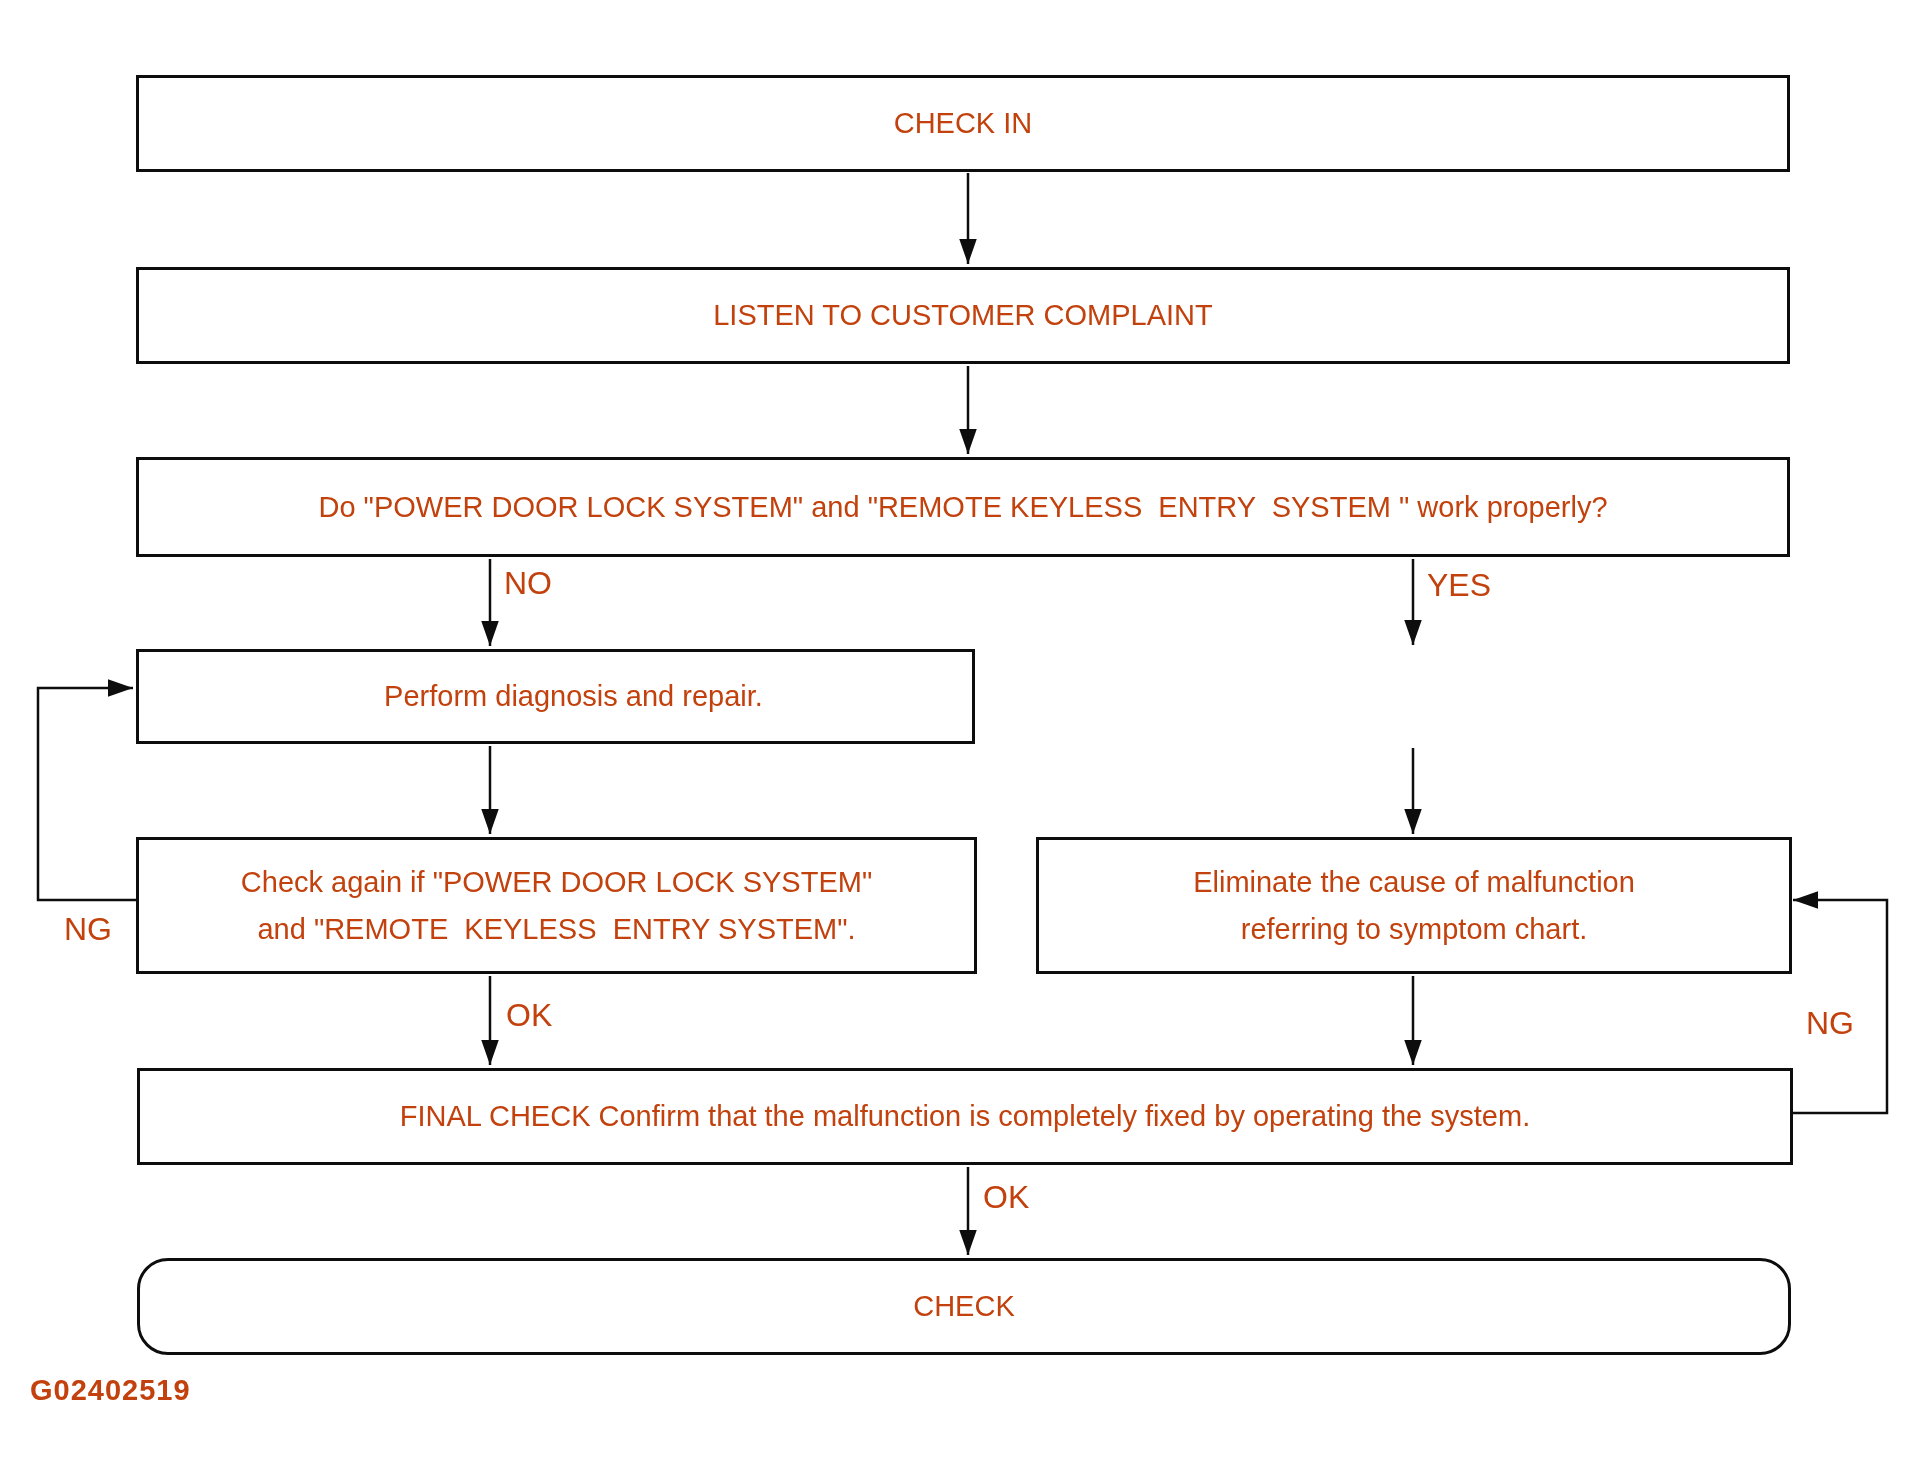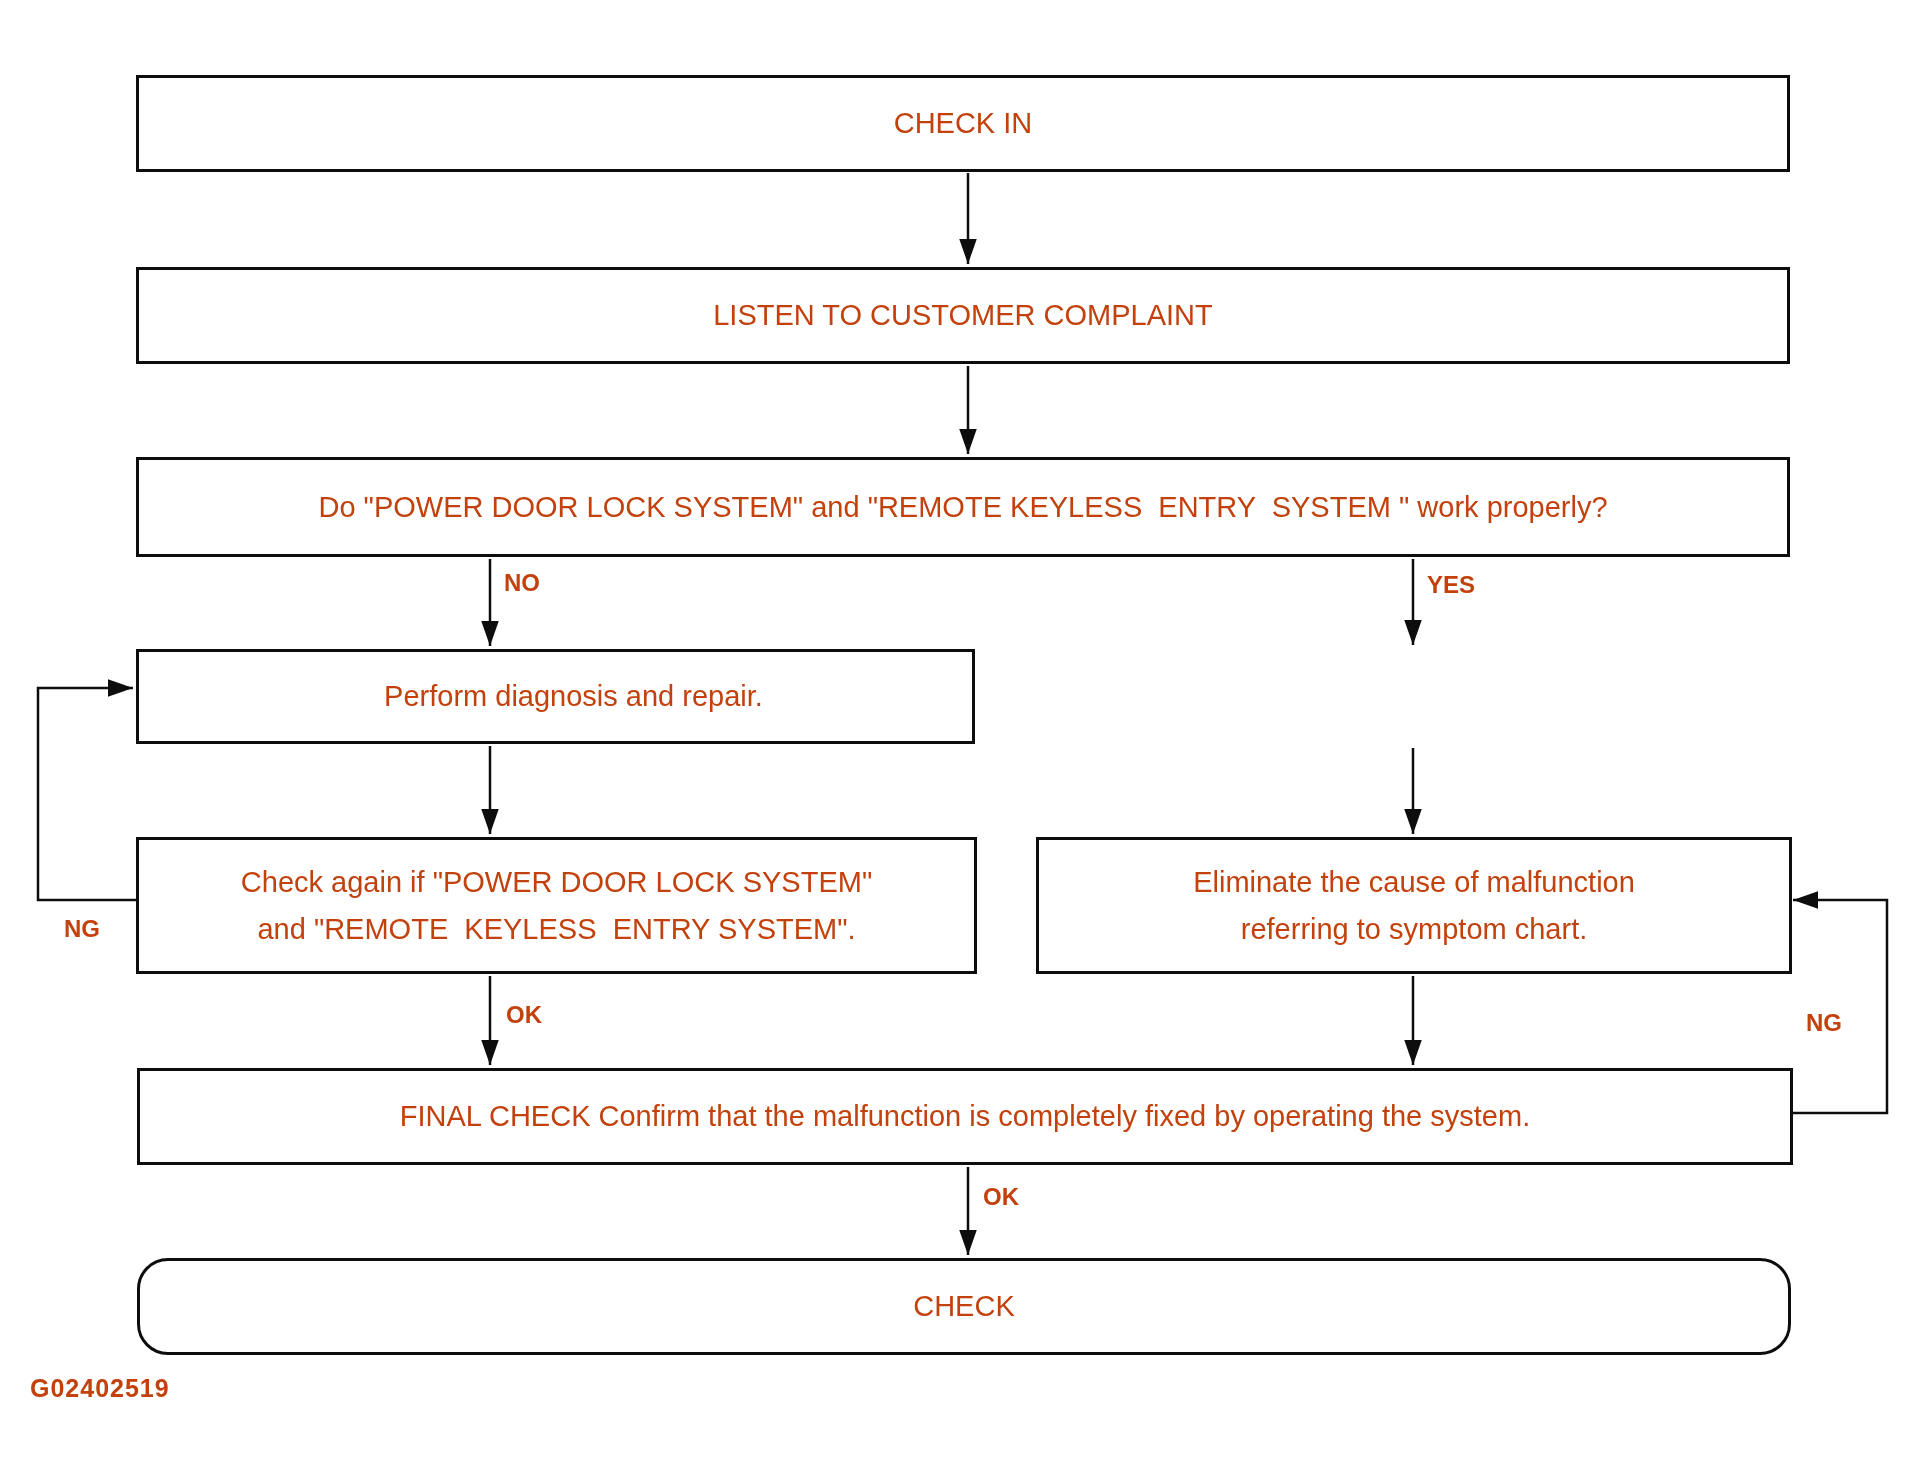--- a/index.html
+++ b/index.html
@@ -22,41 +22,40 @@
     align-items: center;
     justify-content: center;
     text-align: center;
     font-size: 29px;
     line-height: 47px;
     white-space: pre-wrap;
   }
   .node .line { white-space: pre-wrap; }
   .edge-label {
     position: absolute;
-    font-size: 24px;
+    font-size: 32px;
     line-height: 34px;
     white-space: pre;
-    font-weight: bold;
   }
   svg.connectors {
     position: absolute;
     left: 0; top: 0;
     width: 1925px; height: 1474px;
     pointer-events: none;
   }
   svg.connectors path {
     fill: none;
     stroke: #0d0d0d;
     stroke-width: 2.5;
   }
   .figure-code {
     position: absolute;
     left: 30px;
     top: 1374px;
-    font-size: 25px;
+    font-size: 29px;
     font-weight: bold;
     letter-spacing: 1px;
   }
 </style>
 </head>
 <body>
 
 <div class="page">
 
   <svg class="connectors" viewBox="0 0 1925 1474" xmlns="http://www.w3.org/2000/svg">

